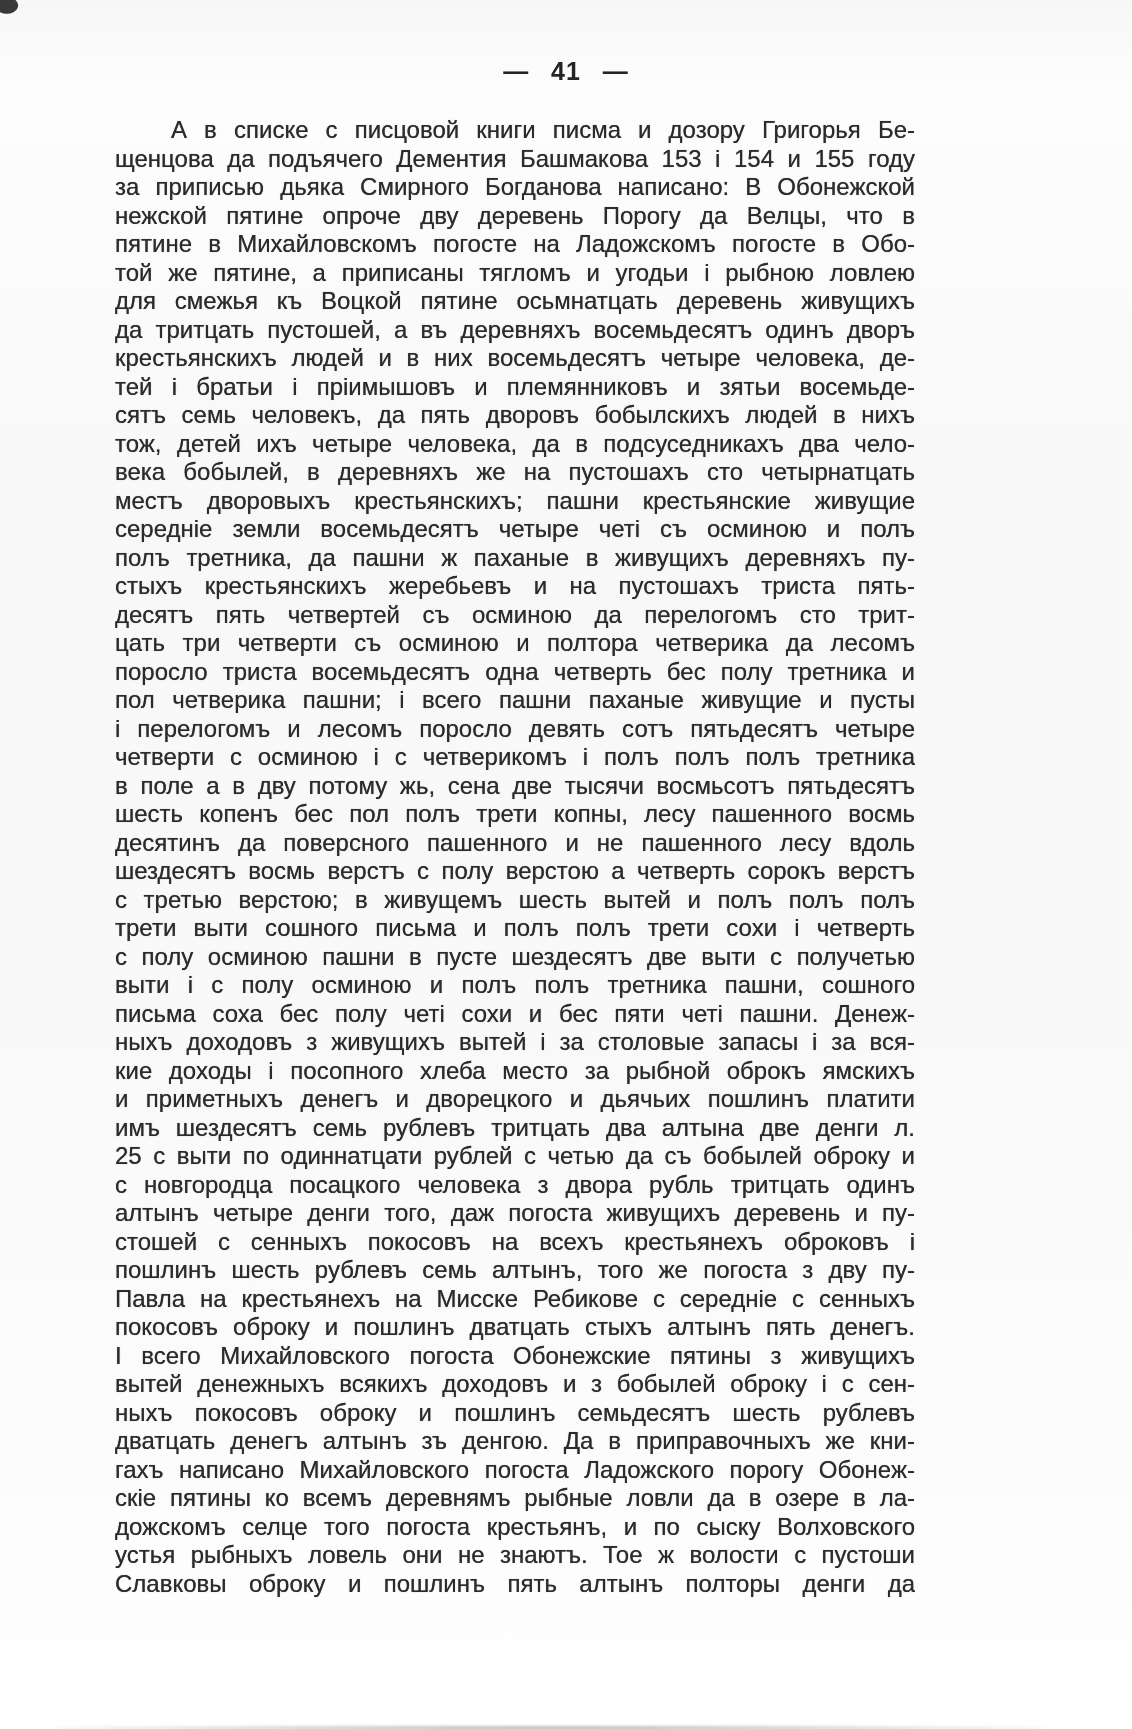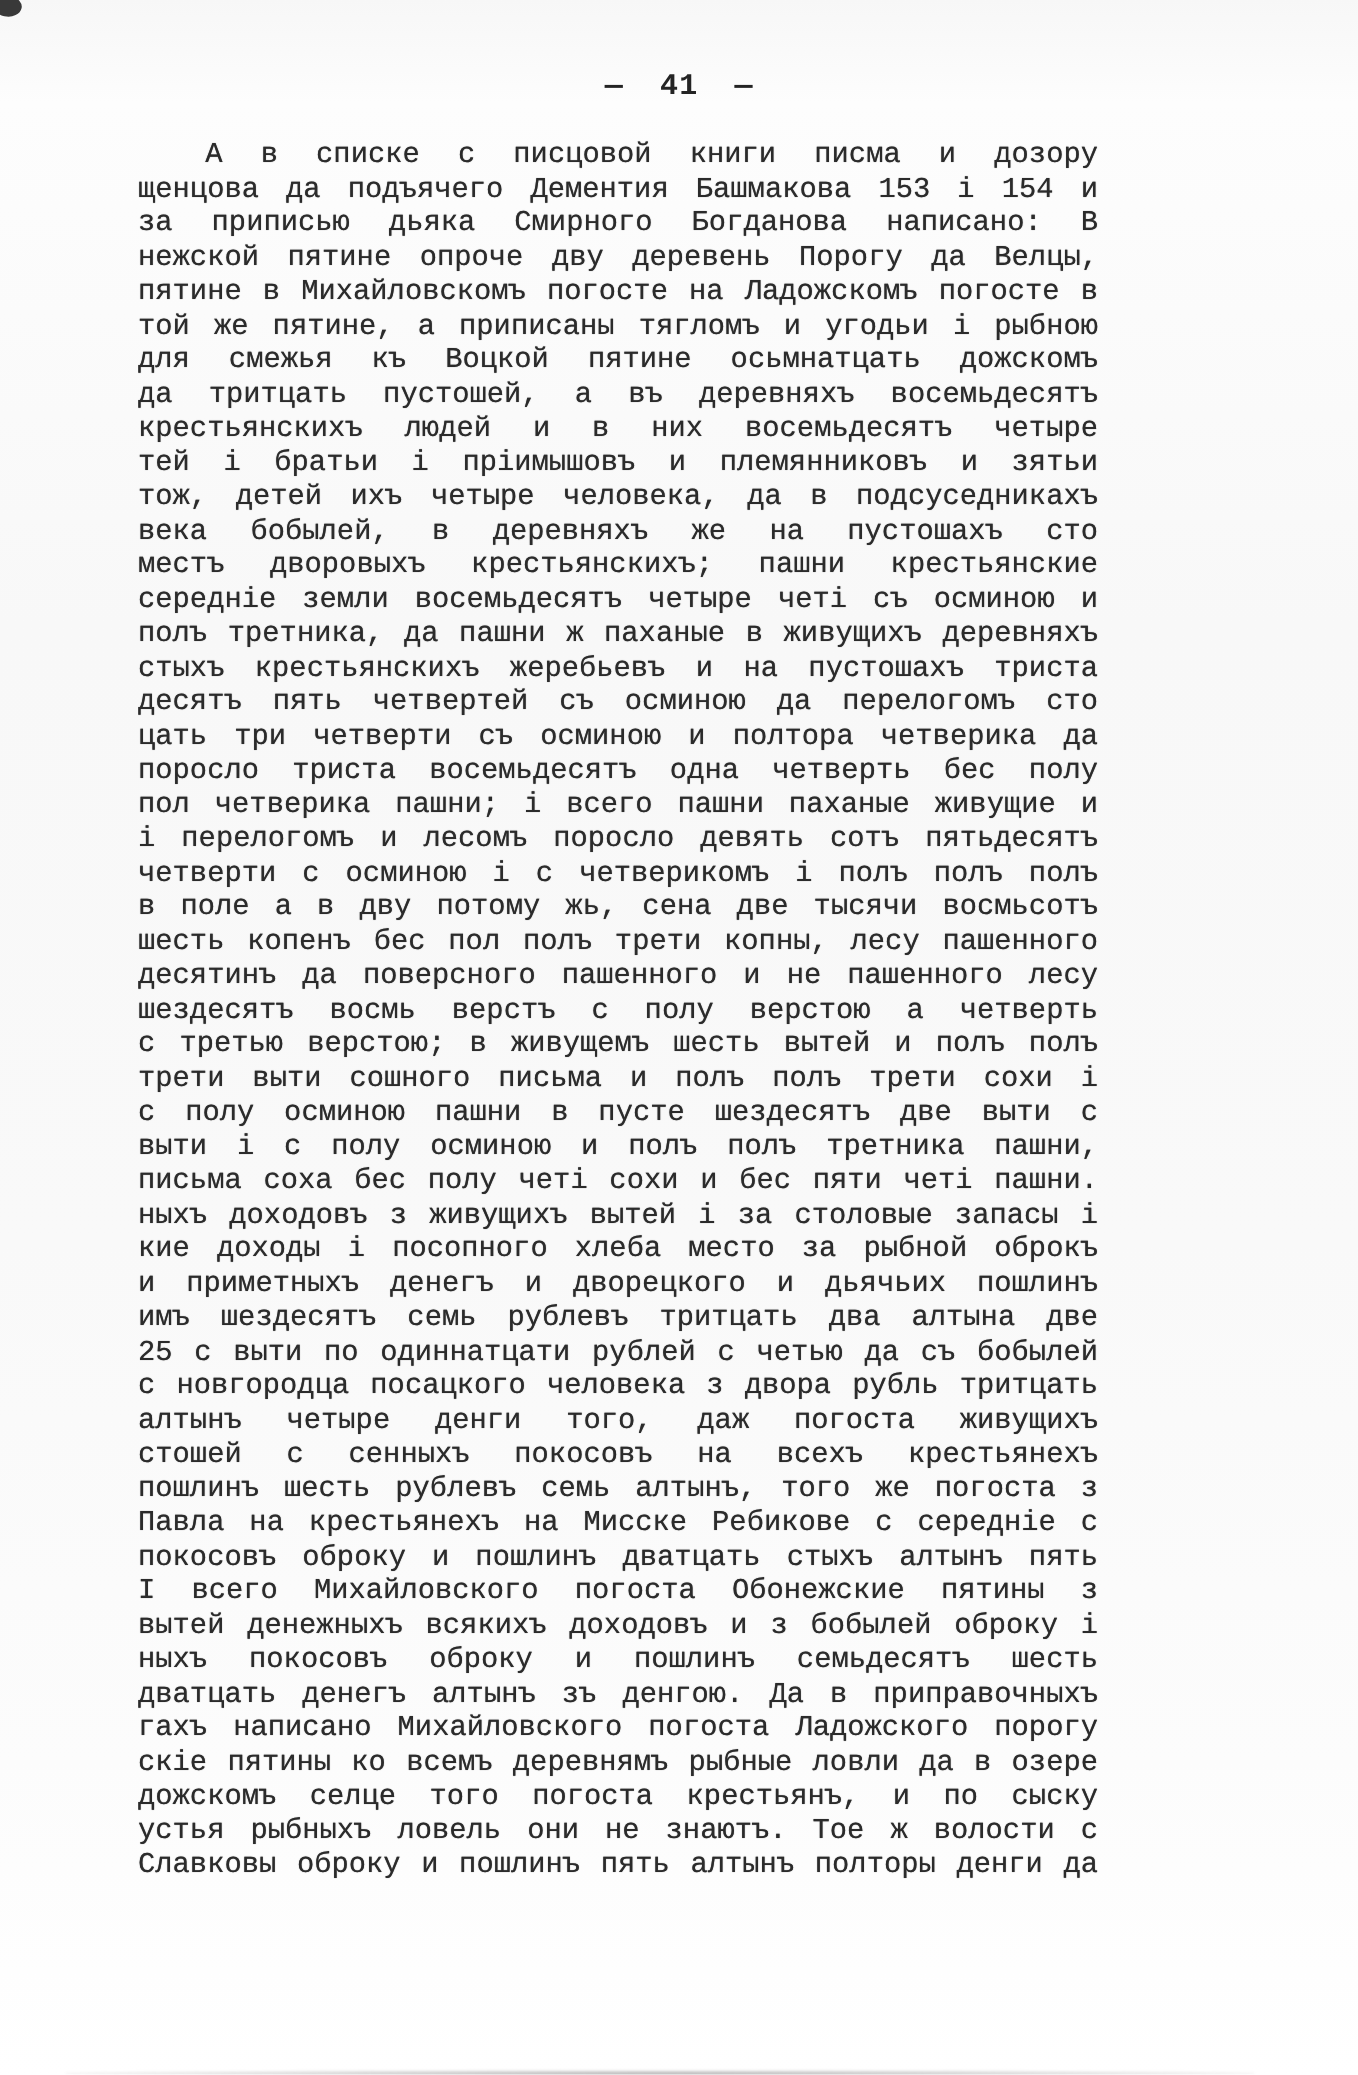--- a/index.html
+++ b/index.html
@@ -9,21 +9,21 @@
   }
   .page {
     position: relative;
     width: 1132px;
     height: 1729px;
     overflow: hidden;
     background: linear-gradient(180deg,
       #f7f7f7 0%, #fdfdfd 5%,
       #f8f8f8 30%, #f9f9f9 60%,
       #fcfcfc 85%, #ffffff 100%);
-    font-family: Liberation Mono, monospace;
+    font-family: Liberation Sans, sans-serif;
     color: #2b2b2b;
   }
   .page-number {
     position: absolute;
     top: 57px;
     left: 0;
     width: 100%;
     text-align: center;
     font-size: 25px;
     font-weight: bold;
@@ -81,24 +81,25 @@
 <div class="page">
   <div class="corner-speck"></div>
   <div class="page-number">— 41 —</div>
   <div class="text-block" id="text-block">
       <div class="line indent">А в списке с писцовой книги писма и дозору Григорья Бе-</div>
       <div class="line">щенцова да подъячего Дементия Башмакова 153 і 154 и 155 году</div>
       <div class="line">за приписью дьяка Смирного Богданова написано: В Обонежской</div>
       <div class="line">нежской пятине опроче дву деревень Порогу да Велцы, что в</div>
       <div class="line">пятине в Михайловскомъ погосте на Ладожскомъ погосте в Обо-</div>
       <div class="line">той же пятине, а приписаны тягломъ и угодьи і рыбною ловлею</div>
-      <div class="line">для смежья къ Воцкой пятине осьмнатцать дожскомъ живущихъ</div>
+      <div class="line">для смежья къ Воцкой пятине осьмнатцать деревень живущихъ</div>
       <div class="line">да тритцать пустошей, а въ деревняхъ восемьдесятъ одинъ дворъ</div>
       <div class="line">крестьянскихъ людей и в них восемьдесятъ четыре человека, де-</div>
       <div class="line">тей і братьи і пріимышовъ и племянниковъ и зятьи восемьде-</div>
+      <div class="line">сятъ семь человекъ, да пять дворовъ бобылскихъ людей в нихъ</div>
       <div class="line">тож, детей ихъ четыре человека, да в подсуседникахъ два чело-</div>
       <div class="line">века бобылей, в деревняхъ же на пустошахъ сто четырнатцать</div>
       <div class="line">местъ дворовыхъ крестьянскихъ; пашни крестьянские живущие</div>
       <div class="line">середніе земли восемьдесятъ четыре четі съ осминою и полъ</div>
       <div class="line">полъ третника, да пашни ж паханые в живущихъ деревняхъ пу-</div>
       <div class="line">стыхъ крестьянскихъ жеребьевъ и на пустошахъ триста пять-</div>
       <div class="line">десятъ пять четвертей съ осминою да перелогомъ сто трит-</div>
       <div class="line">цать три четверти съ осминою и полтора четверика да лесомъ</div>
       <div class="line">поросло триста восемьдесятъ одна четверть бес полу третника и</div>
       <div class="line">пол четверика пашни; і всего пашни паханые живущие и пусты</div>

